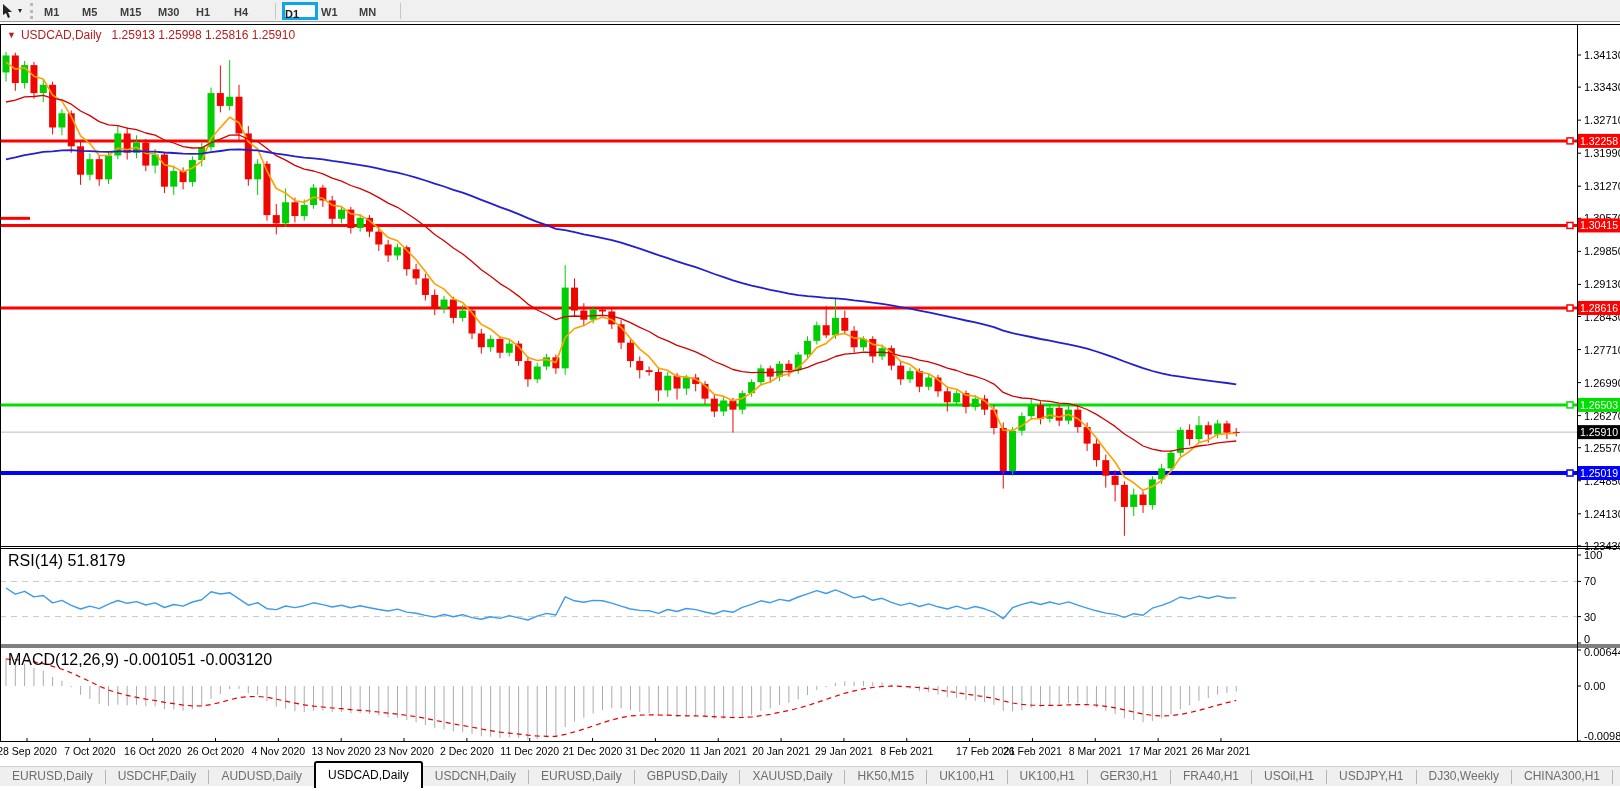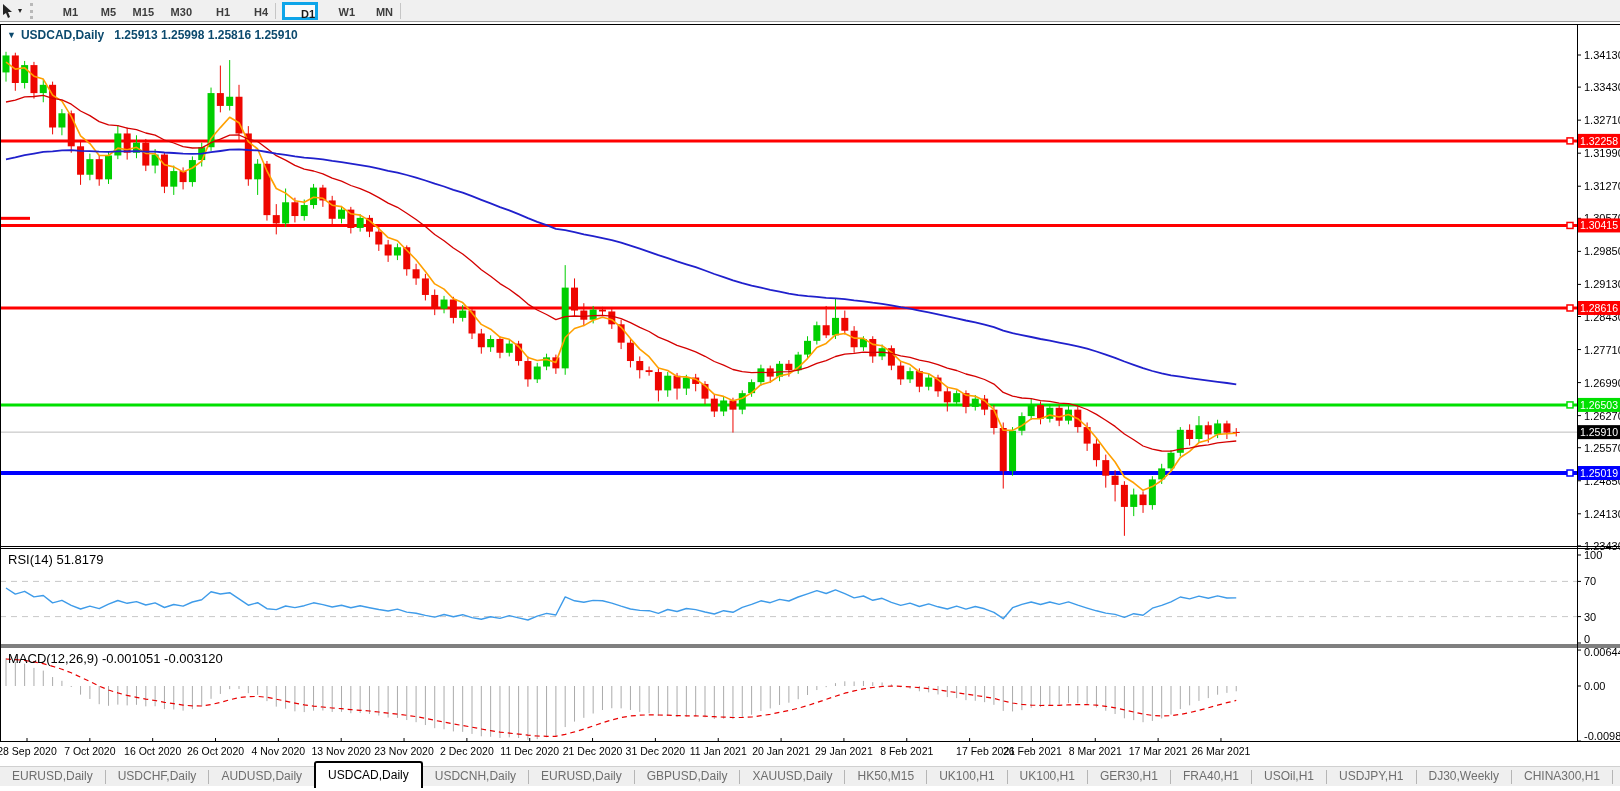--- a/index.html
+++ b/index.html
@@ -6,33 +6,33 @@
   *{box-sizing:border-box;}
   .app{position:relative;width:1620px;height:791px;overflow:hidden;background:#fff;
        font-family:"Liberation Sans",sans-serif;-webkit-font-smoothing:none;}
   
   .toolbar{position:absolute;top:0;left:0;width:1620px;height:22px;background:#f0f0f0;
            border-bottom:1px solid #9a9a9a;display:flex;align-items:center;}
   .tool-cursor{display:flex;align-items:center;height:20px;padding:0 4px 0 1px;cursor:default;}
   .tool-cursor .dd{font-size:8px;color:#222;margin-left:3px;}
   .tb-handle{width:6px;height:16px;border-left:3px dotted #b9b9b9;margin:0 6px 0 4px;}
   .tf-buttons{display:flex;align-items:center;height:22px;}
-  .tf-btn{min-width:36px;height:18px;line-height:18px;text-align:right;font-size:11px;
+  .tf-btn{min-width:36px;height:18px;line-height:18px;text-align:left;font-size:11px;
           font-weight:700;color:#3d3d3d;background:transparent;border:1px solid transparent;
           margin:0 1px;cursor:default;}
   .tf-btn.active{background:#fbfbfb;border:3px solid #0ea5e9;color:#1a1a1a;}
   .tf-sep{width:1px;height:16px;background:#c6c6c6;margin:0 5px;}
   
   .chart-window{position:absolute;top:24px;left:0;width:1620px;height:742px;background:#fff;}
   .chart-window svg{position:absolute;top:0;left:0;display:block;}
-  .chart-title{position:absolute;top:4px;left:7px;font-size:12px;font-weight:700;color:#0c4a6e;
+  .chart-title{position:absolute;top:4px;left:7px;font-size:12px;font-weight:400;color:#b91c1c;
                letter-spacing:0;white-space:nowrap;z-index:5;}
   .chart-title .tri{font-size:9px;margin-right:5px;position:relative;top:-1px;}
   .chart-title .vals{margin-left:10px;}
-  .pane-title{position:absolute;left:8px;font-size:13px;color:#000;z-index:5;white-space:nowrap;}
+  .pane-title{position:absolute;left:8px;font-size:16px;color:#000;z-index:5;white-space:nowrap;}
   .pane-title.rsi{top:528px;}
   .pane-title.macd{top:627px;}
   
   .date-axis{position:absolute;top:718px;left:0;width:1288px;height:24px;background:#fff;}
   .date-label{position:absolute;top:3px;transform:translateX(-50%);font-size:10.5px;color:#000;white-space:nowrap;}
   
   .tab-bar{position:absolute;top:766px;left:0;width:1620px;height:20px;background:#efefef;
            border-top:1px solid #d0d0d0;display:flex;align-items:center;}
   .tab{height:25px;line-height:25px;padding:0 12px;font-size:12px;color:#6e6e6e;white-space:nowrap;cursor:default;}
   .tab.active{background:#fff;border:2px solid #000;border-bottom:none;border-radius:3px 3px 0 0;

